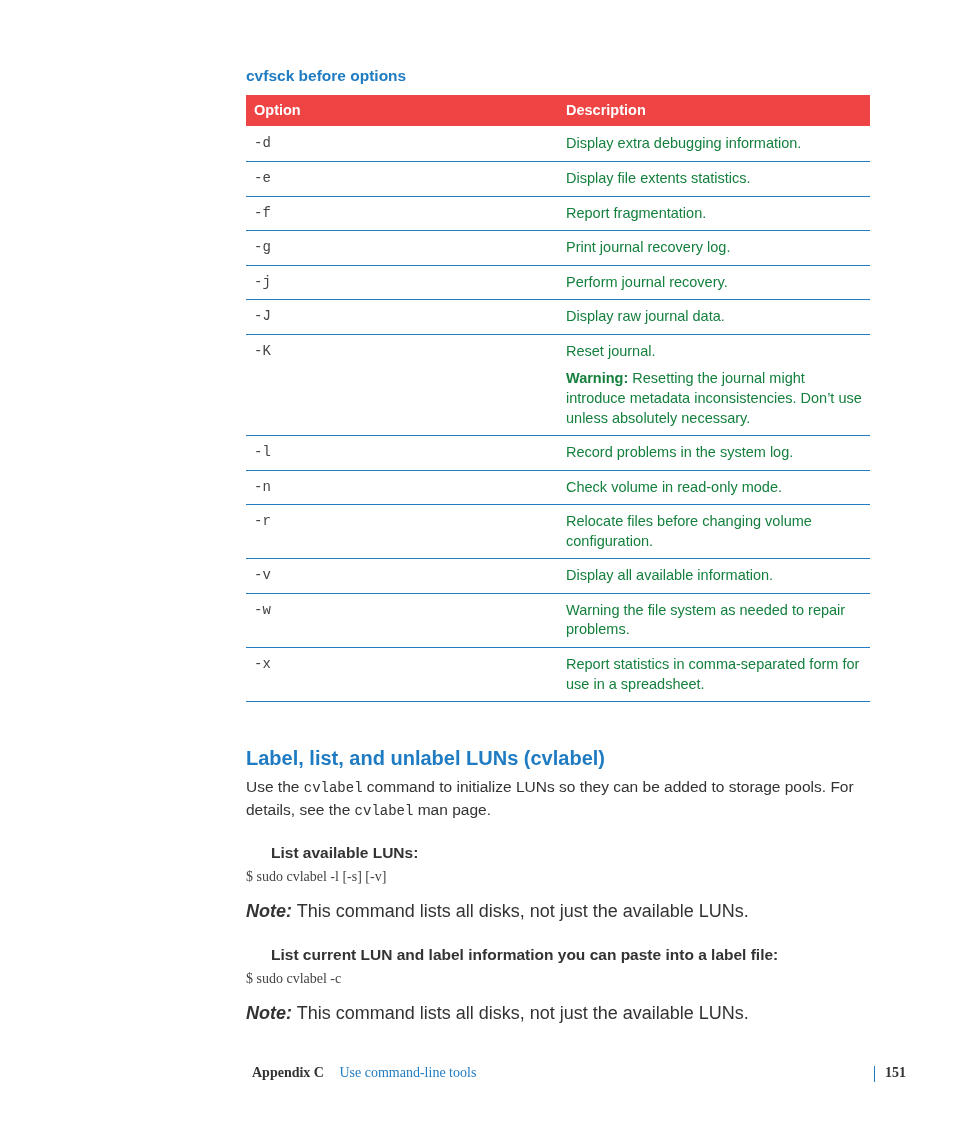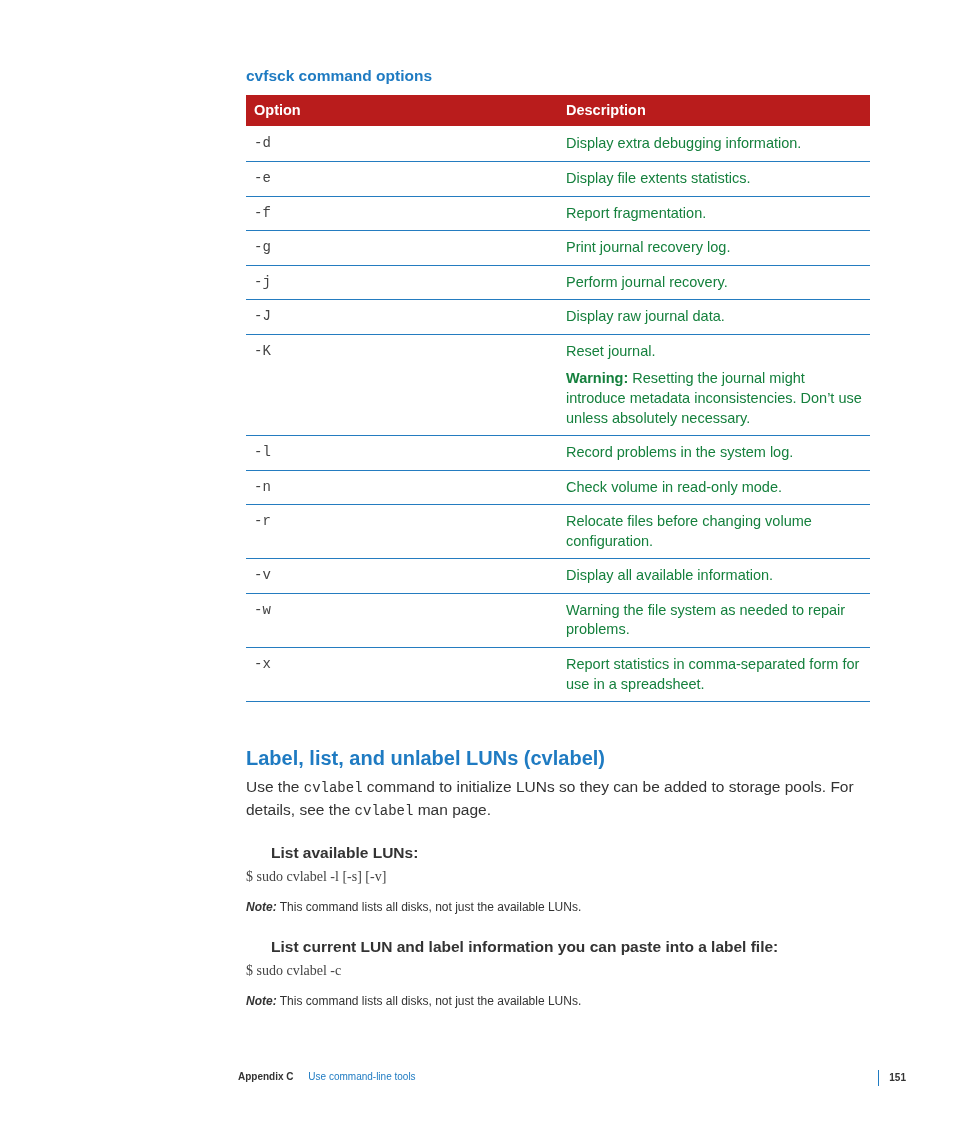--- a/index.html
+++ b/index.html
@@ -21,21 +21,21 @@
     font-weight: 600;
     font-size: 15.5px;
     margin-bottom: 8px;
   }
   table {
     width: 100%;
     border-collapse: collapse;
     font-size: 14.5px;
   }
   thead th {
-    background: #b91c1c;
+    background: #ef4444;
     color: #fff;
     text-align: left;
     font-weight: 600;
     padding: 6px 8px;
     font-size: 14.5px;
   }
   thead th:first-child { width: 50%; }
   tbody td {
     border-bottom: 1px solid #247cc0;
     padding: 7px 8px 7px 8px;
@@ -76,32 +76,33 @@
     color: #333;
     margin-left: 25px;
   }
   .code-line {
     font-family: Liberation Serif, serif;
     font-size: 14px;
     color: #444;
     margin-top: 4px;
   }
   .note {
-    font-size: 12px;
+    font-size: 18px;
     color: #333;
     margin-top: 12px;
   }
   .note-label { font-style: italic; font-weight: 700; }
   .footer {
     position: absolute;
     bottom: 62px;
-    left: 238px;
+    left: 252px;
     right: 48px;
-    font-size: 10px;
-    color: #333;
+    font-size: 14px;
+    color: #333;
+    font-family: Liberation Serif, serif;
   }
   .footer-appendix { font-weight: 700; color: #333; }
   .footer-link { color: #1f7bc2; margin-left: 12px; }
   .footer-sep {
     display: inline-block;
     width: 1px;
     height: 16px;
     background: #1f7bc2;
     vertical-align: middle;
     margin: 0 10px 0 0;
@@ -113,21 +114,21 @@
     font-weight: 700;
     color: #333;
   }
   .footer-right .footer-sep { margin: 0 10px 0 0; }
 </style>
 </head>
 <body>
 
 <div class="page">
 
-  <div class="section-heading">cvfsck command options</div>
+  <div class="section-heading">cvfsck before options</div>
 
   <table>
     <thead>
       <tr>
         <th>Option</th>
         <th>Description</th>
       </tr>
     </thead>
     <tbody>
       <tr>

